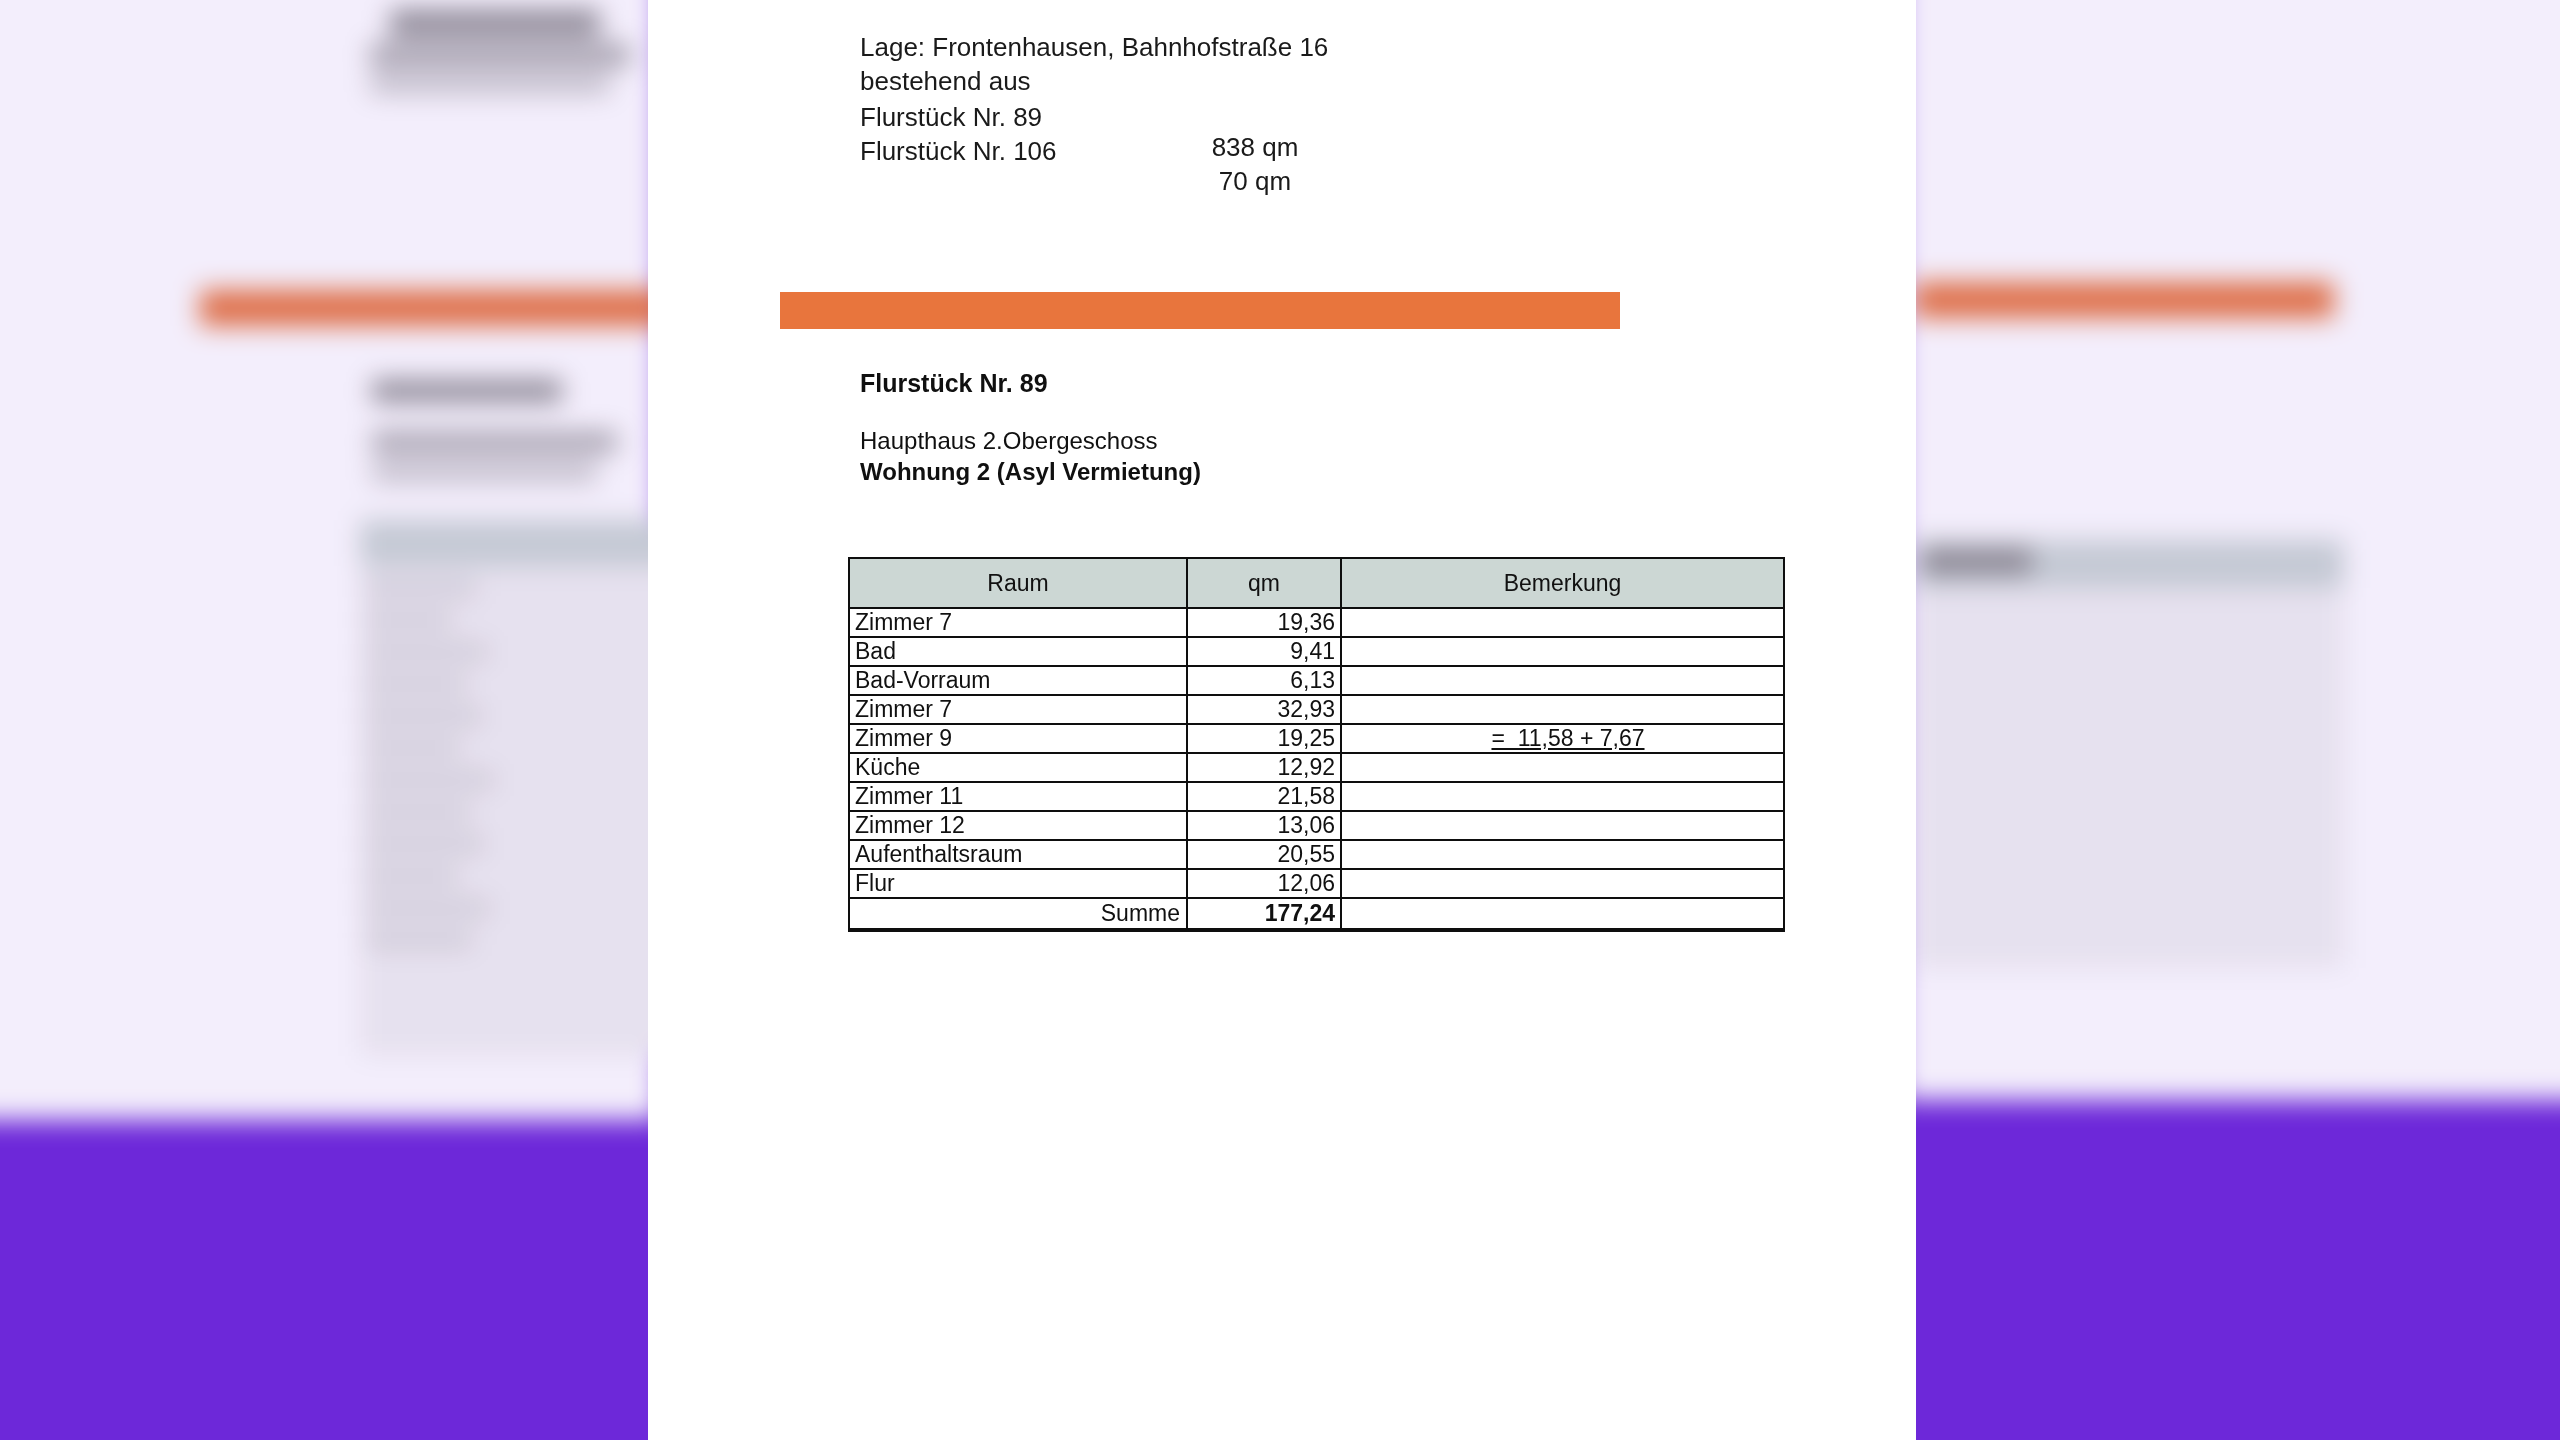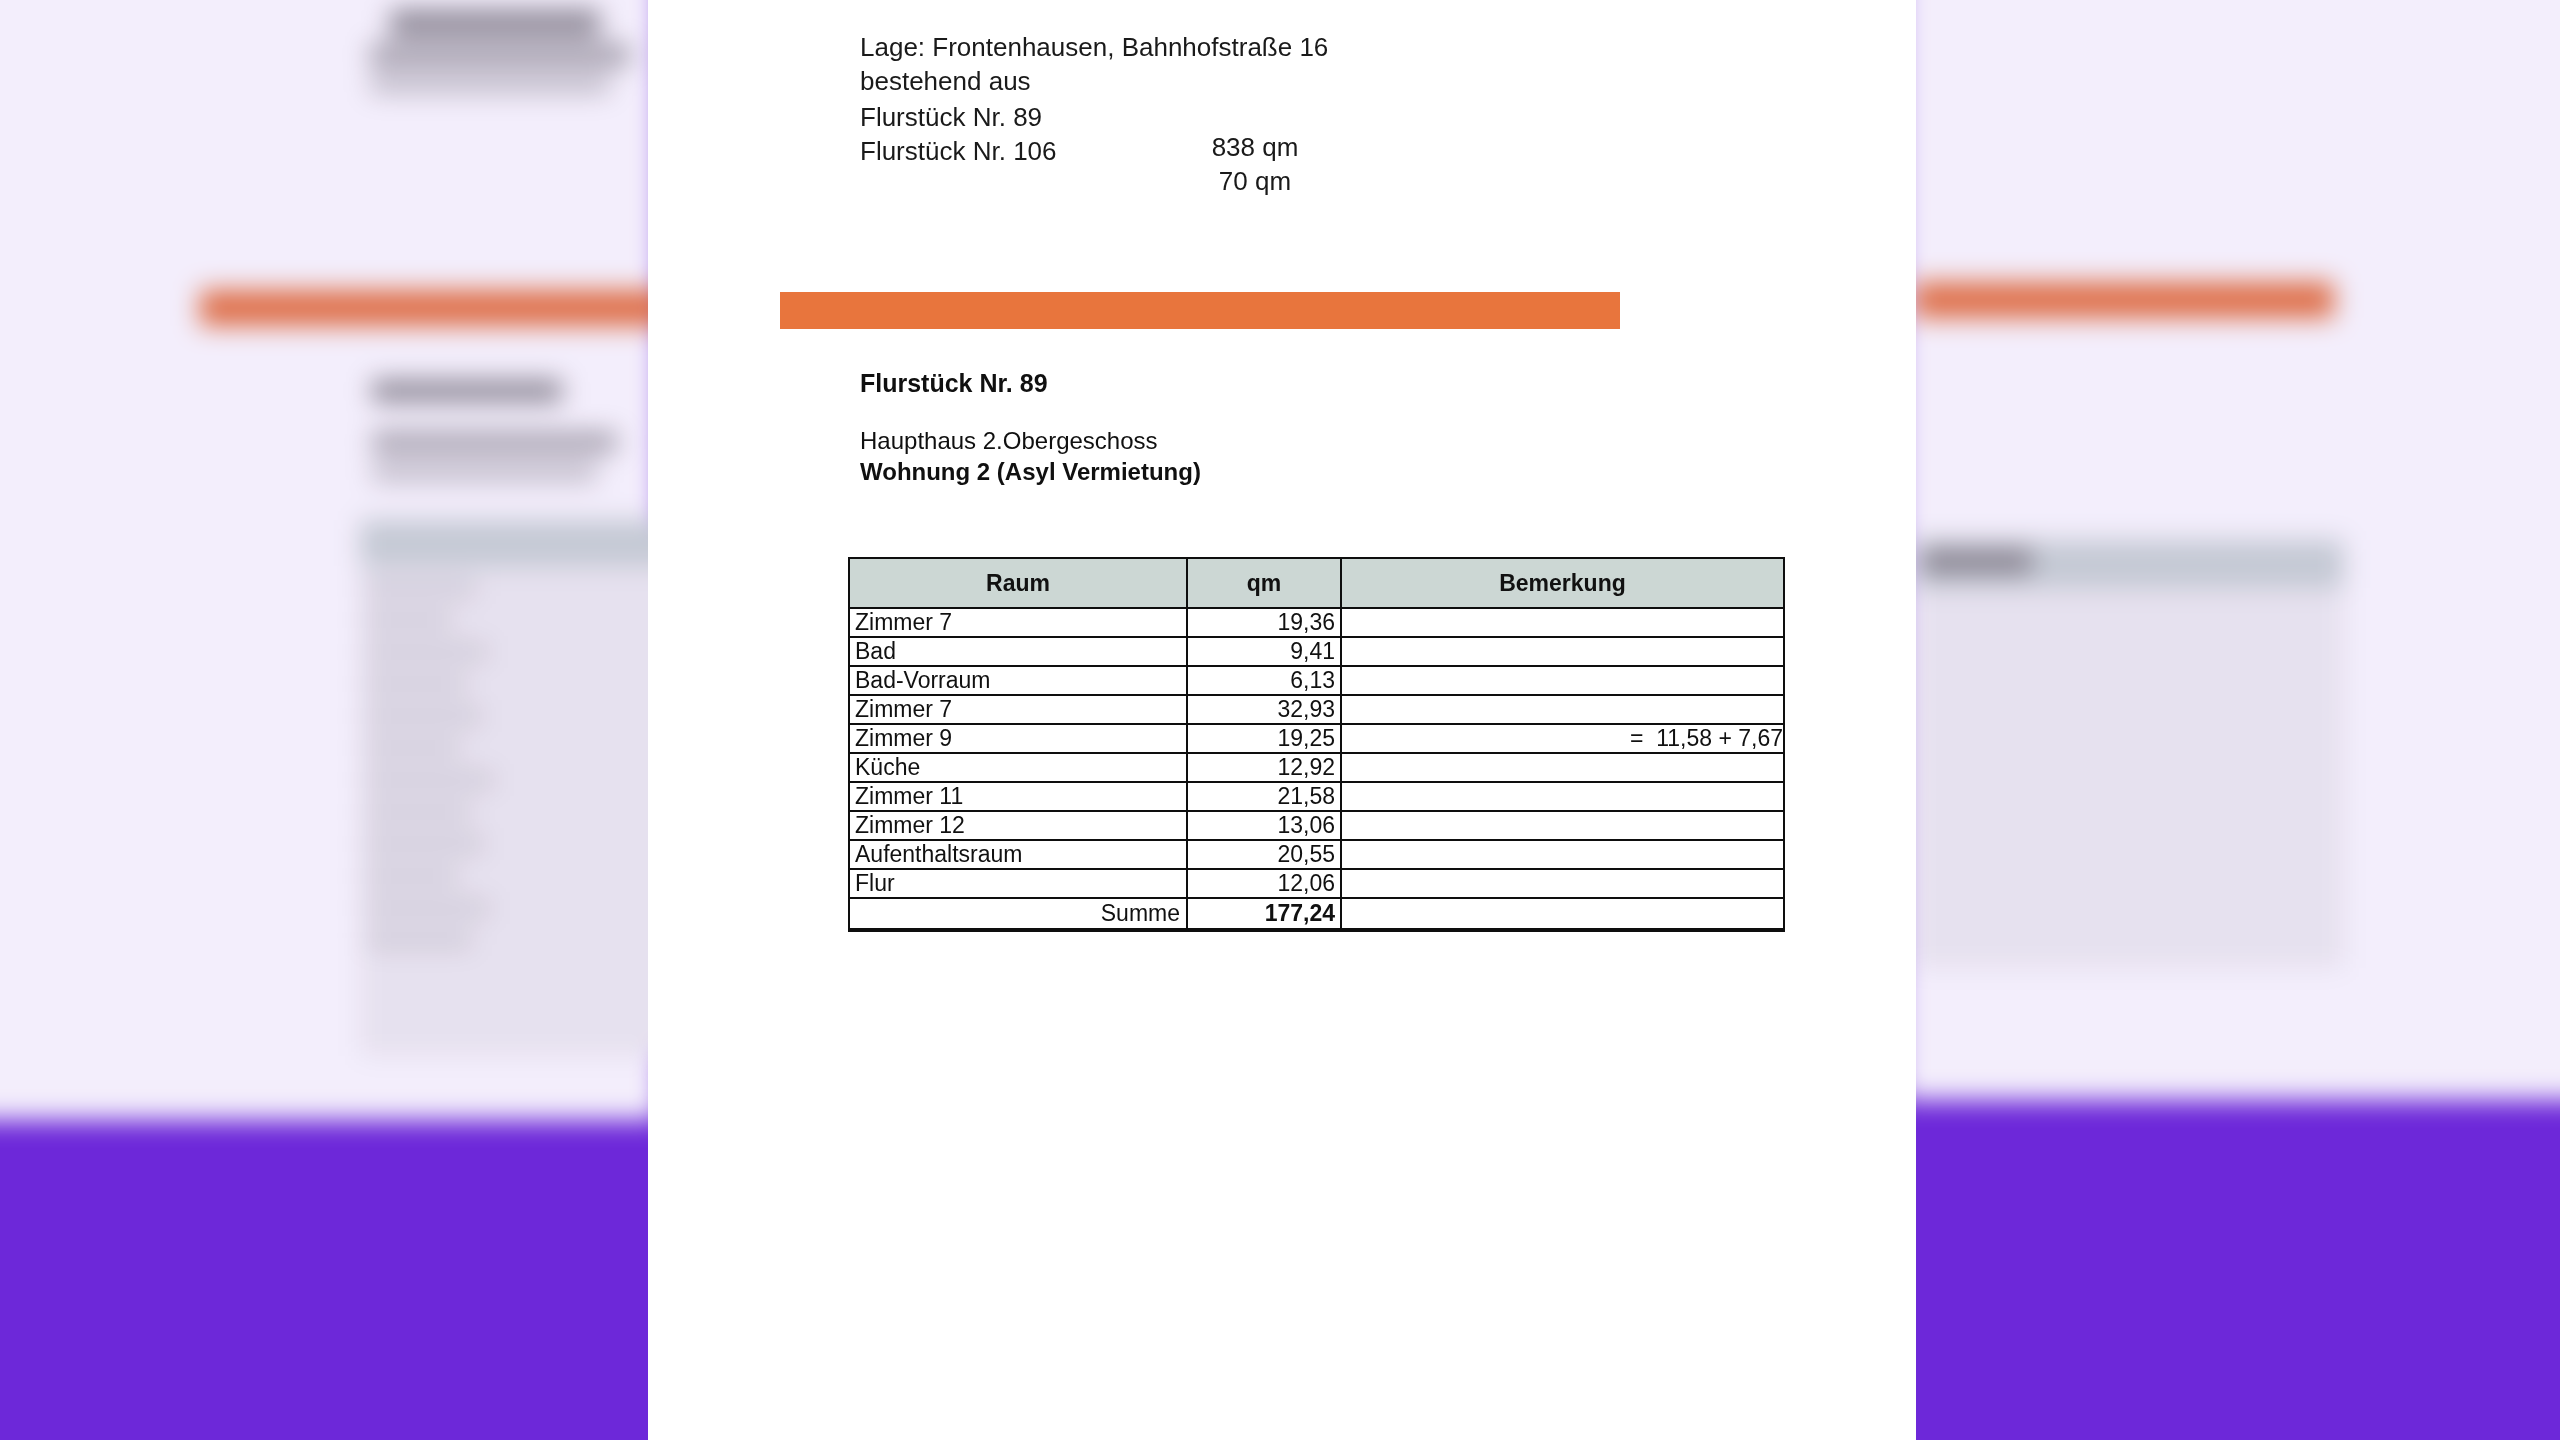--- a/index.html
+++ b/index.html
@@ -152,41 +152,42 @@
     padding: 0;
     vertical-align: middle;
   }
   .col-room { width: 338px; }
   .col-qm   { width: 154px; }
   .col-rem  { width: 443px; }
 
   thead th {
     background: #ccd7d4;
     height: 48px;
-    font-weight: bold;
+    font-weight: normal;
     text-align: center;
     vertical-align: top;
     padding-top: 5px;
     font-size: 23px;
   }
   thead th.th-rem { vertical-align: middle; padding-top: 0; }
 
   tbody td { height: 27px; }
   td.c-room {
     text-align: left;
     padding-left: 5px;
   }
   td.c-qm {
     text-align: right;
     padding-right: 5px;
   }
   td.c-rem {
-    text-align: right;
+    text-align: center;
     padding-left: 11px;
     white-space: pre;
+    text-decoration: underline;
   }
 
   tr.sum-row td { font-weight: bold; border-bottom-width: 4px; height: 29px; }
   tr.sum-row td.c-room { text-align: right; padding-right: 6px; font-weight: normal; }
 </style>
 </head>
 <body>
 
 <div id="stage">
 

